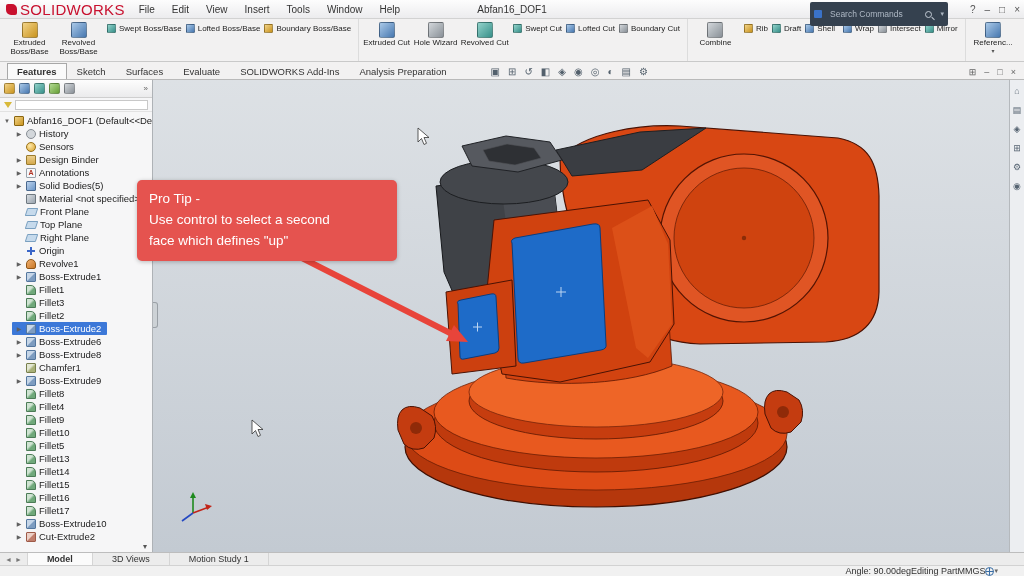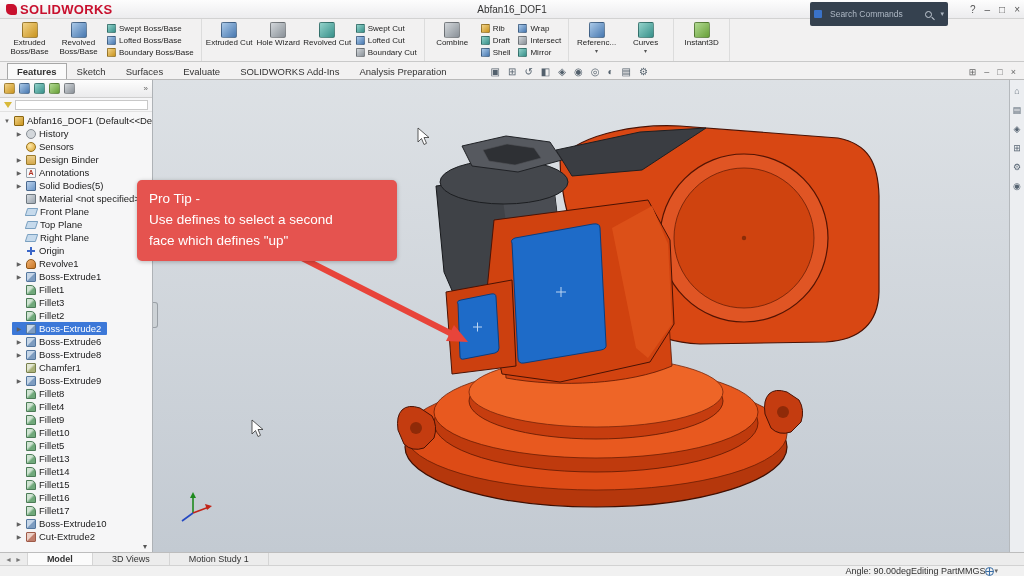--- a/index.html
+++ b/index.html
@@ -3,42 +3,42 @@
 <meta charset="utf-8">
 <style>
   *{box-sizing:border-box;margin:0;padding:0}
   html,body{width:1024px;height:576px;overflow:hidden;font-family:"Liberation Sans",sans-serif;background:#f0f0f0;font-size:10px;color:#222}
   .app{position:relative;width:1024px;height:576px;display:flex;flex-direction:column}
 
   
   .titlebar{height:19px;flex:none;display:flex;align-items:center;background:linear-gradient(#fdfdfd,#ececee);border-bottom:1px solid #d2d2d2;padding:0 6px;position:relative}
   .logo{display:flex;align-items:center;gap:3px;margin-right:12px}
   .logo-mark{width:11px;height:11px;background:#c8102e;border-radius:2px 5px 2px 5px;display:inline-block}
-  .logo-text{color:#c8102e;font-weight:bold;font-size:13px;letter-spacing:.3px}
+  .logo-text{color:#c8102e;font-weight:normal;font-size:15px;letter-spacing:.3px}
   .menus{display:flex;gap:13px;font-size:10px;color:#333}
   .menu{cursor:default;padding:1px 2px}
   .doc-title{position:absolute;left:50%;transform:translateX(-50%);font-size:10px;color:#333}
   .search{position:absolute;right:76px;top:2px;width:138px;height:14px;background:#35414f;border-radius:2px;display:flex;align-items:center;padding:12px 4px;gap:8px}
   .search-doc-icon{width:8px;height:8px;background:#3a72c8;border-radius:1px;flex:none}
   .search-input{flex:1;min-width:0;background:transparent;border:none;outline:none;color:#d7dde5;font-size:8.5px;font-family:"Liberation Sans",sans-serif}
   .search-input::placeholder{color:#aeb8c4}
   .mag{width:7px;height:7px;border:1.2px solid #c2cad4;border-radius:50%;position:relative;flex:none}
   .mag::after{content:"";position:absolute;width:4px;height:1.2px;background:#c2cad4;transform:rotate(45deg);left:5px;top:6px}
   .chev{color:#aab4c0;font-size:7px}
   .chev::before{content:"▾"}
   .wincontrols{position:absolute;right:4px;top:0;height:19px;display:flex;align-items:center;gap:9px;color:#555;font-size:10px}
   .wincontrols span{cursor:default}
 
   
   .ribbon{height:43px;flex:none;display:flex;align-items:stretch;background:#f2f1f1;border-bottom:1px solid #cncnc;border-bottom:1px solid #c9c9c9;padding-left:2px}
   .rgroup{display:flex;align-items:stretch;padding:1px 3px;border-right:1px solid #dcdcdc}
   .bigbtn{width:49px;display:flex;flex-direction:column;align-items:center;padding-top:2px;text-align:center;font-size:8px;line-height:1.12;color:#222;cursor:default}
   .bicon{width:16px;height:16px;border-radius:2px;border:1px solid rgba(0,0,0,.28);margin-bottom:1px;flex:none}
   .dd::after{content:"▾";font-size:6px;color:#555;margin-top:0px}
-  .smallcol{display:flex;flex-direction:column;justify-content:flex-end;padding:2px 2px}
+  .smallcol{display:flex;justify-content:flex-end;padding:2px 2px}
   .smallbtn{display:flex;align-items:center;gap:3px;font-size:8px;height:12px;white-space:nowrap;cursor:default;padding:0 2px}
   .sicon{width:9px;height:9px;border-radius:1px;border:1px solid rgba(0,0,0,.28);flex:none}
   .bi-gold{background:linear-gradient(135deg,#f2d388,#c9941e)}
   .bi-blue{background:linear-gradient(135deg,#aac9e8,#4878b0)}
   .bi-teal{background:linear-gradient(135deg,#92d2ca,#38908a)}
   .bi-green{background:linear-gradient(135deg,#b2da92,#68a038)}
   .bi-gray{background:linear-gradient(135deg,#d2d6da,#8a9198)}
 
   
   .tabrow{height:18px;flex:none;display:flex;align-items:flex-end;background:#f2f1f1;border-bottom:1px solid #b9b9b9;padding-left:7px;position:relative}
@@ -108,20 +108,29 @@
 </head>
 <body>
 
 <div class="app">
 
   <div class="titlebar">
     <div class="logo">
       <span class="logo-mark"></span>
       <span class="logo-text">SOLIDWORKS</span>
     </div>
+    <nav class="menus">
+      <span class="menu">File</span>
+      <span class="menu">Edit</span>
+      <span class="menu">View</span>
+      <span class="menu">Insert</span>
+      <span class="menu">Tools</span>
+      <span class="menu">Window</span>
+      <span class="menu">Help</span>
+    </nav>
     <div class="doc-title">Abfan16_DOF1</div>
     <div class="search">
       <span class="search-doc-icon"></span>
       <input class="search-input" placeholder="Search Commands" style="">
       <span class="mag"></span>
       <span class="chev"></span>
     </div>
     <div class="wincontrols">
       <span>?</span>
       <span>–</span>
@@ -550,17 +559,17 @@
   <div class="statusbar">
     <span>Angle: 90.00deg</span>
     <span>Editing Part</span>
     <span>MMGS</span>
     <span class="globe-icon"></span>
     <span class="sb-chev"></span>
   </div>
 
   <div class="tooltip">
     <div>Pro Tip -</div>
-    <div>Use defines to select a second</div>
+    <div>Use control to select a second</div>
     <div>face which defines "up"</div>
   </div>
 
 </div>
 
 </body></html>

